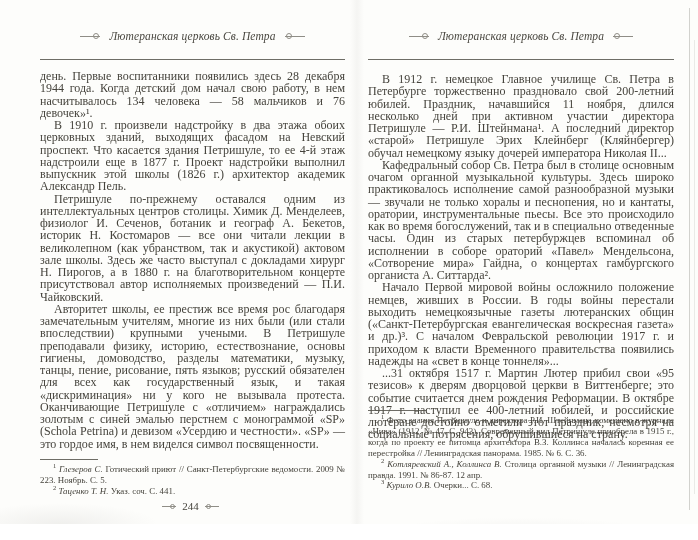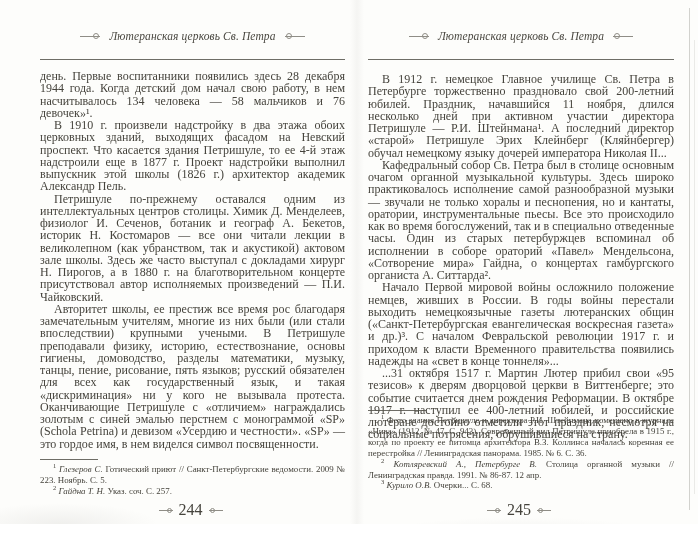--- a/index.html
+++ b/index.html
@@ -78,21 +78,21 @@
   .fn-rule{width:58px;border-top:1px solid #55534b;margin:0 0 4px 0;opacity:.85;}
   .footnotes p{
     margin:0;font-size:8.9px;line-height:10.9px;
     text-align:justify;text-indent:13px;
   }
   .footnotes sup{font-size:6.5px;line-height:0;}
   .fn-author{font-style:italic;}
 
   .pagenum{
     position:absolute;top:500px;left:0;right:4px;
-    text-align:center;font-size:16px;color:#45433c;
+    text-align:center;font-size:11px;color:#45433c;
   }
   .pagenum .num-inner{display:inline-flex;align-items:center;gap:6px;}
 </style>
 </head>
 <body>
 
 <div class="photo">
   <div class="gutter"></div>
 
   <div class="page page-left">
@@ -108,21 +108,21 @@
     <div class="bodytext">
       <p class="cont">день. Первые воспитанники появились здесь 28 декабря 1944 года. Когда детский дом начал свою работу, в нем насчитывалось 134 человека — 58 мальчиков и 76 девочек»¹.</p>
       <p>В 1910 г. произвели надстройку в два этажа обоих церковных зданий, выходящих фасадом на Невский проспект. Что касается здания Петришуле, то ее 4-й этаж надстроили еще в 1877 г. Проект надстройки выполнил выпускник этой школы (1826 г.) архитектор академик Александр Пель.</p>
       <p>Петришуле по-прежнему оставался одним из интеллектуальных центров столицы. Химик Д. Менделеев, физиолог И. Сеченов, ботаник и географ А. Бекетов, историк Н. Костомаров — все они читали лекции в великолепном (как убранством, так и акустикой) актовом зале школы. Здесь же часто выступал с докладами хирург Н. Пирогов, а в 1880 г. на благотворительном концерте присутствовал автор исполняемых произведений — П.И. Чайковский.</p>
       <p>Авторитет школы, ее престиж все время рос благодаря замечательным учителям, многие из них были (или стали впоследствии) крупными учеными. В Петришуле преподавали физику, историю, естествознание, основы гигиены, домоводство, разделы математики, музыку, танцы, пение, рисование, пять языков; русский обязателен для всех как государственный язык, и такая «дискриминация» ни у кого не вызывала протеста. Оканчивающие Петришуле с «отличием» награждались золотым с синей эмалью перстнем с монограммой «SP» (Schola Petrina) и девизом «Усердию и честности». «SP» — это гордое имя, в нем виделся символ посвященности.</p>
     </div>
 
     <div class="footnotes">
       <div class="fn-rule"></div>
       <p><sup>1</sup> <span class="fn-author">Глезеров С.</span><span> Готический приют // Санкт-Петербургские ведомости. 2009 № 223. Ноябрь. С. 5.</span></p>
-      <p><sup>2</sup> <span class="fn-author">Гайдна Т. Н.</span><span> Указ. соч. С. 257.</span></p>
+      <p><sup>2</sup> <span class="fn-author">Таценко Т. Н.</span><span> Указ. соч. С. 441.</span></p>
     </div>
 
     <div class="pagenum">
       <span class="num-inner">
         <span class="orn orn-sm orn-l"></span>
         <span>244</span>
         <span class="orn orn-sm orn-r"></span>
       </span>
     </div>
   </div>
@@ -140,29 +140,22 @@
     <div class="bodytext">
       <p>В 1912 г. немецкое Главное училище Св. Петра в Петербурге торжественно праздновало свой 200-летний юбилей. Праздник, начавшийся 11 ноября, длился несколько дней при активном участии директора Петришуле — Р.И. Штейнмана¹. А последний директор «старой» Петришуле Эрих Клейнберг (Кляйнбергер) обучал немецкому языку дочерей императора Николая II...</p>
       <p>Кафедральный собор Св. Петра был в столице основным очагом органной музыкальной культуры. Здесь широко практиковалось исполнение самой разнообразной музыки — звучали не только хоралы и песнопения, но и кантаты, оратории, инструментальные пьесы. Все это происходило как во время богослужений, так и в специально отведенные часы. Один из старых петербуржцев вспоминал об исполнении в соборе ораторий «Павел» Мендельсона, «Сотворение мира» Гайдна, о концертах гамбургского органиста А. Ситтарда².</p>
       <p>Начало Первой мировой войны осложнило положение немцев, живших в России. В годы войны перестали выходить немецкоязычные газеты лютеранских общин («Санкт-Петербургская евангелическая воскресная газета» и др.)³. С началом Февральской революции 1917 г. и приходом к власти Временного правительства появились надежды на «свет в конце тоннеля»...</p>
       <p>...31 октября 1517 г. Мартин Лютер прибил свои «95 тезисов» к дверям дворцовой церкви в Виттенберге; это событие считается днем рождения Реформации. В октябре 1917 г. наступил ее 400-летний юбилей, и российские лютеране достойно отметили этот праздник, несмотря на социальные потрясения, обрушившиеся на страну.</p>
     </div>
 
     <div class="footnotes">
       <div class="fn-rule"></div>
       <p><sup>1</sup> <span class="fn-author"></span><span> Фото здания Петришуле и директора Р.И. Штейнмана помещено в журнале «Нива» (1912, № 47, С. 943). Современный вид Петришуле приобрела в 1915 г., когда по проекту ее питомца архитектора В.З. Коллинса началась коренная ее перестройка // Ленинградская панорама. 1985. № 6. С. 36.</span></p>
-      <p><sup>2</sup> <span class="fn-author">Котляревский А., Петербурге В.</span><span> Столица органной музыки // Ленинградская правда. 1991. № 86-87. 12 апр.</span></p>
+      <p><sup>2</sup> <span class="fn-author">Котляревский А., Коллинса В.</span><span> Столица органной музыки // Ленинградская правда. 1991. № 86-87. 12 апр.</span></p>
       <p><sup>3</sup> <span class="fn-author">Курило О.В.</span><span> Очерки... С. 68.</span></p>
     </div>
 
-    <div class="pagenum">
-      <span class="num-inner">
-        <span class="orn orn-sm orn-l"></span>
-        <span>245</span>
-        <span class="orn orn-sm orn-r"></span>
-      </span>
-    </div>
   </div>
 
   <div class="edge-right"></div>
   <div class="edge-right2"></div>
   <div class="edge-bottom"></div>
 </div>
 
 </body></html>

